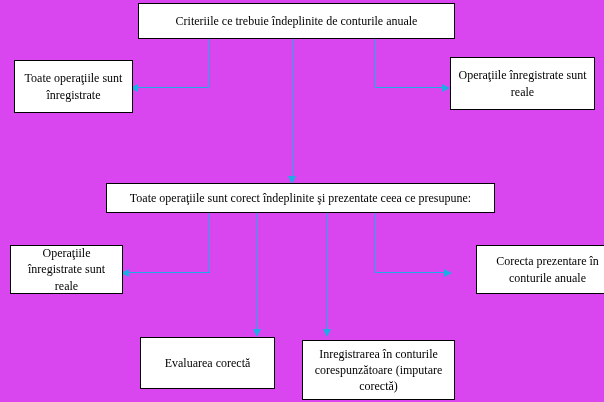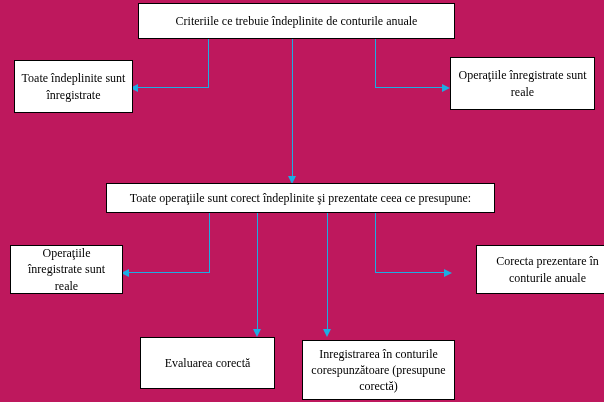--- a/index.html
+++ b/index.html
@@ -4,21 +4,21 @@
 <style>
   html, body {
     margin: 0;
     padding: 0;
     background: #000000;
   }
   #canvas {
     position: relative;
     width: 604px;
     height: 402px;
-    background: #be185d;
+    background: #d946ef;
     overflow: hidden;
     font-family: "Liberation Serif", "DejaVu Serif", serif;
   }
   .node {
     position: absolute;
     background: #ffffff;
     border: 1px solid #000000;
     box-sizing: border-box;
     display: flex;
     align-items: center;
@@ -105,21 +105,21 @@
 
   <div class="vline" style="left:375px; top:213px; height:60px;"></div>
   <div class="hline" style="left:375px; top:272px; width:70px;"></div>
   <div class="arrow-right" style="left:444px; top:269px;"></div>
 
   <div class="node" id="node-top">
     <span>Criteriile ce trebuie îndeplinite de conturile anuale</span>
   </div>
 
   <div class="node" id="node-left">
-    <span>Toate îndeplinite sunt înregistrate</span>
+    <span>Toate operaţiile sunt înregistrate</span>
   </div>
 
   <div class="node" id="node-right">
     <span>Operaţiile înregistrate sunt reale</span>
   </div>
 
   <div class="node" id="node-middle">
     <span>Toate operaţiile sunt corect îndeplinite şi prezentate ceea ce presupune:</span>
   </div>
 
@@ -129,16 +129,16 @@
 
   <div class="node" id="node-br">
     <span>Corecta prezentare în conturile anuale</span>
   </div>
 
   <div class="node" id="node-eval">
     <span>Evaluarea corectă</span>
   </div>
 
   <div class="node" id="node-inreg">
-    <span>Inregistrarea în conturile corespunzătoare (presupune corectă)</span>
+    <span>Inregistrarea în conturile corespunzătoare (imputare corectă)</span>
   </div>
 
 </div>
 
 </body></html>

